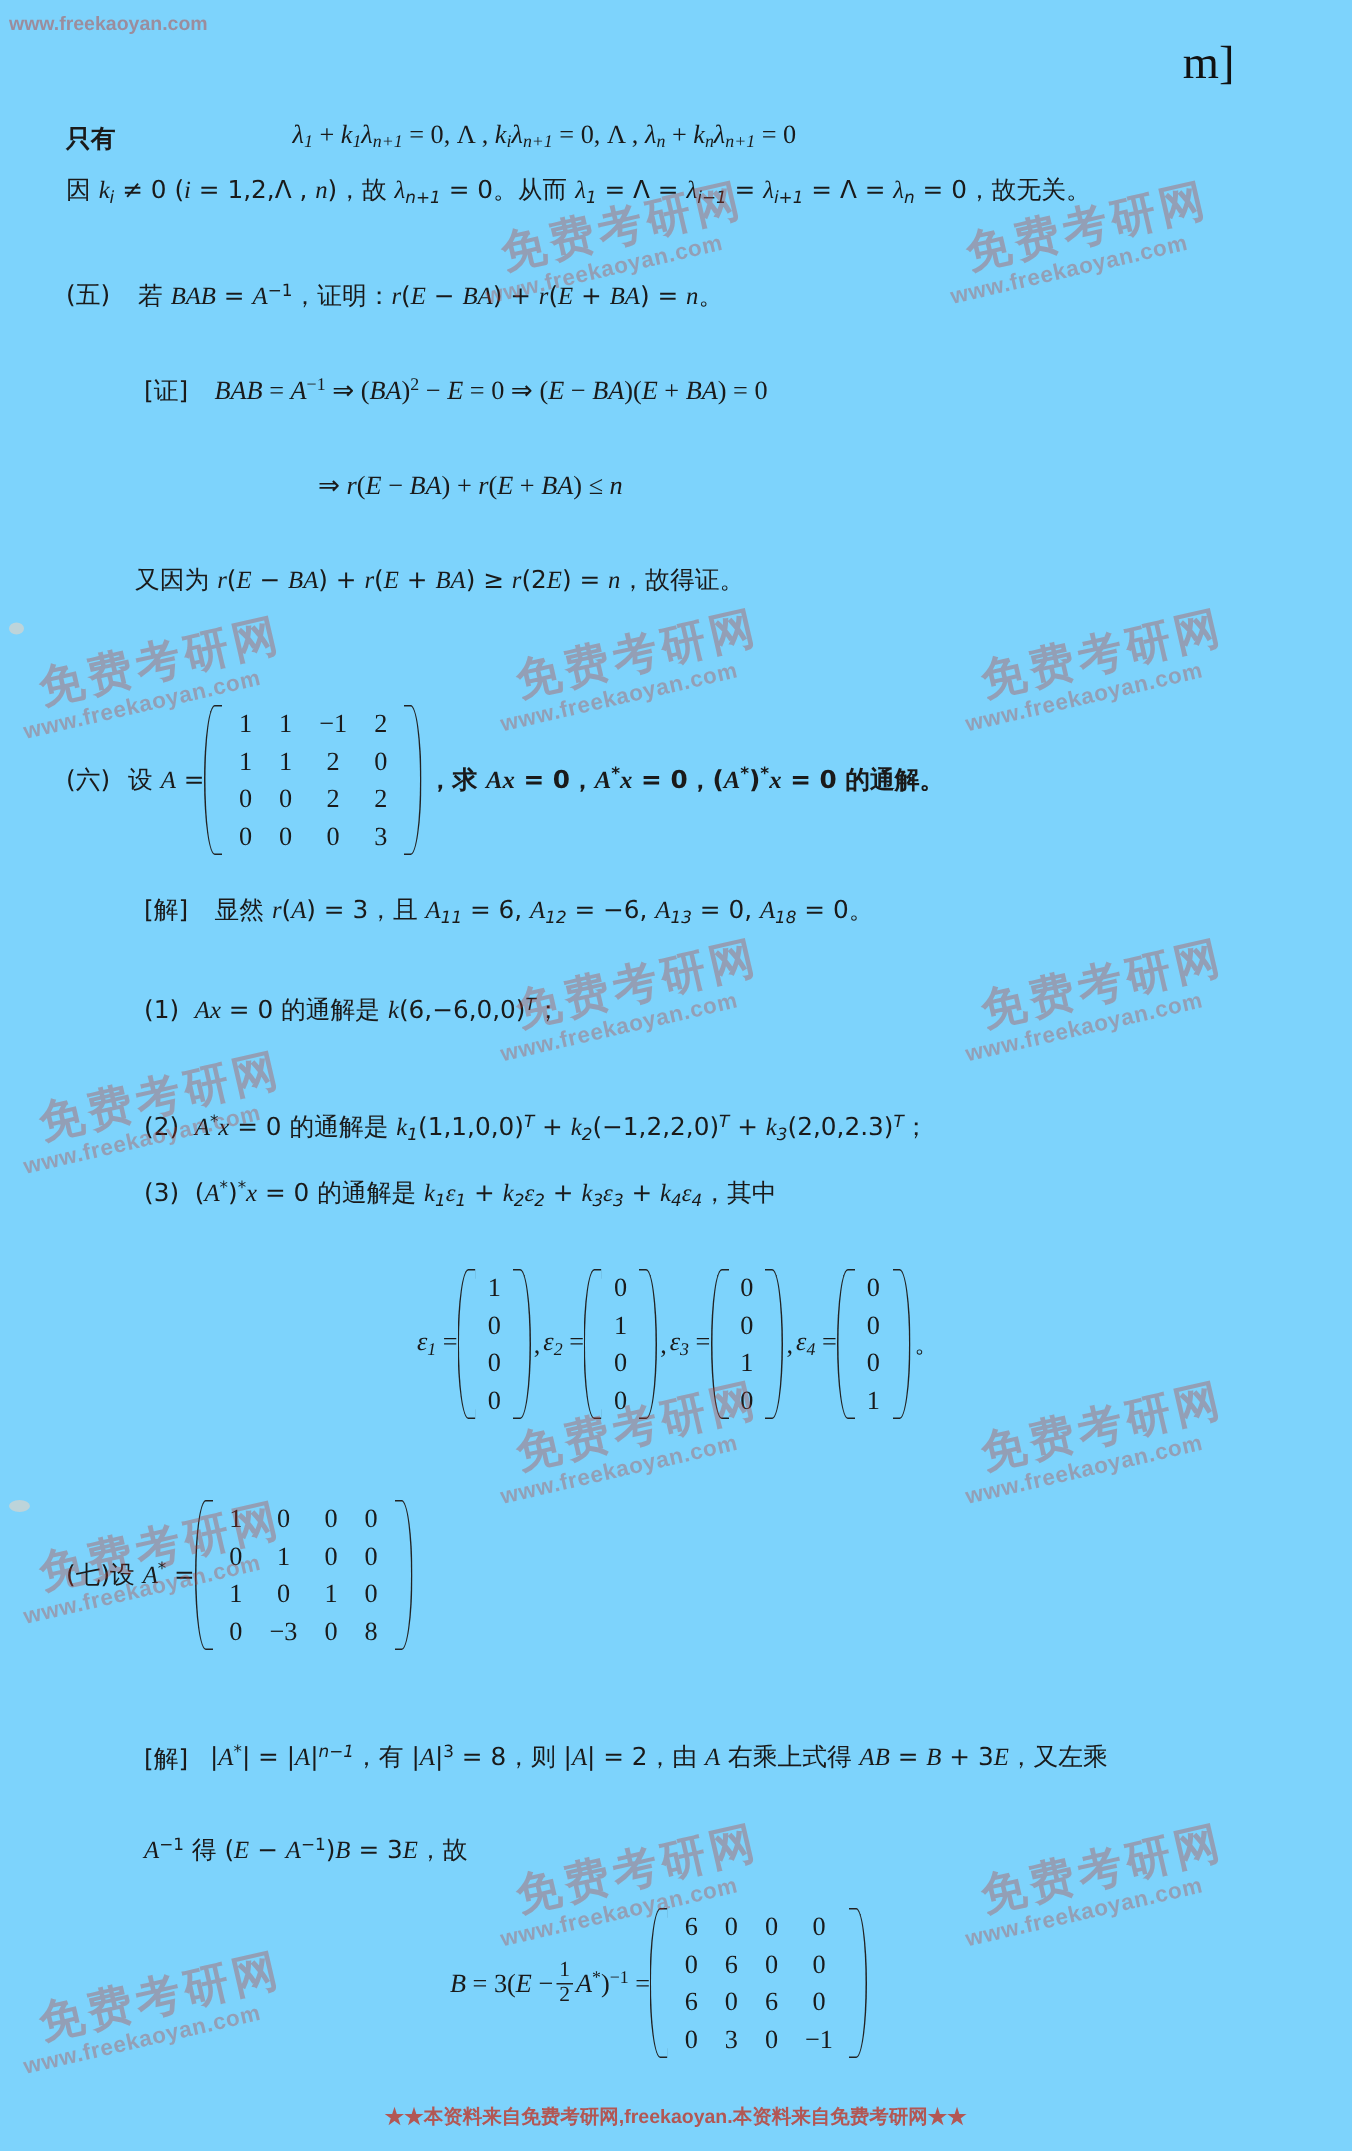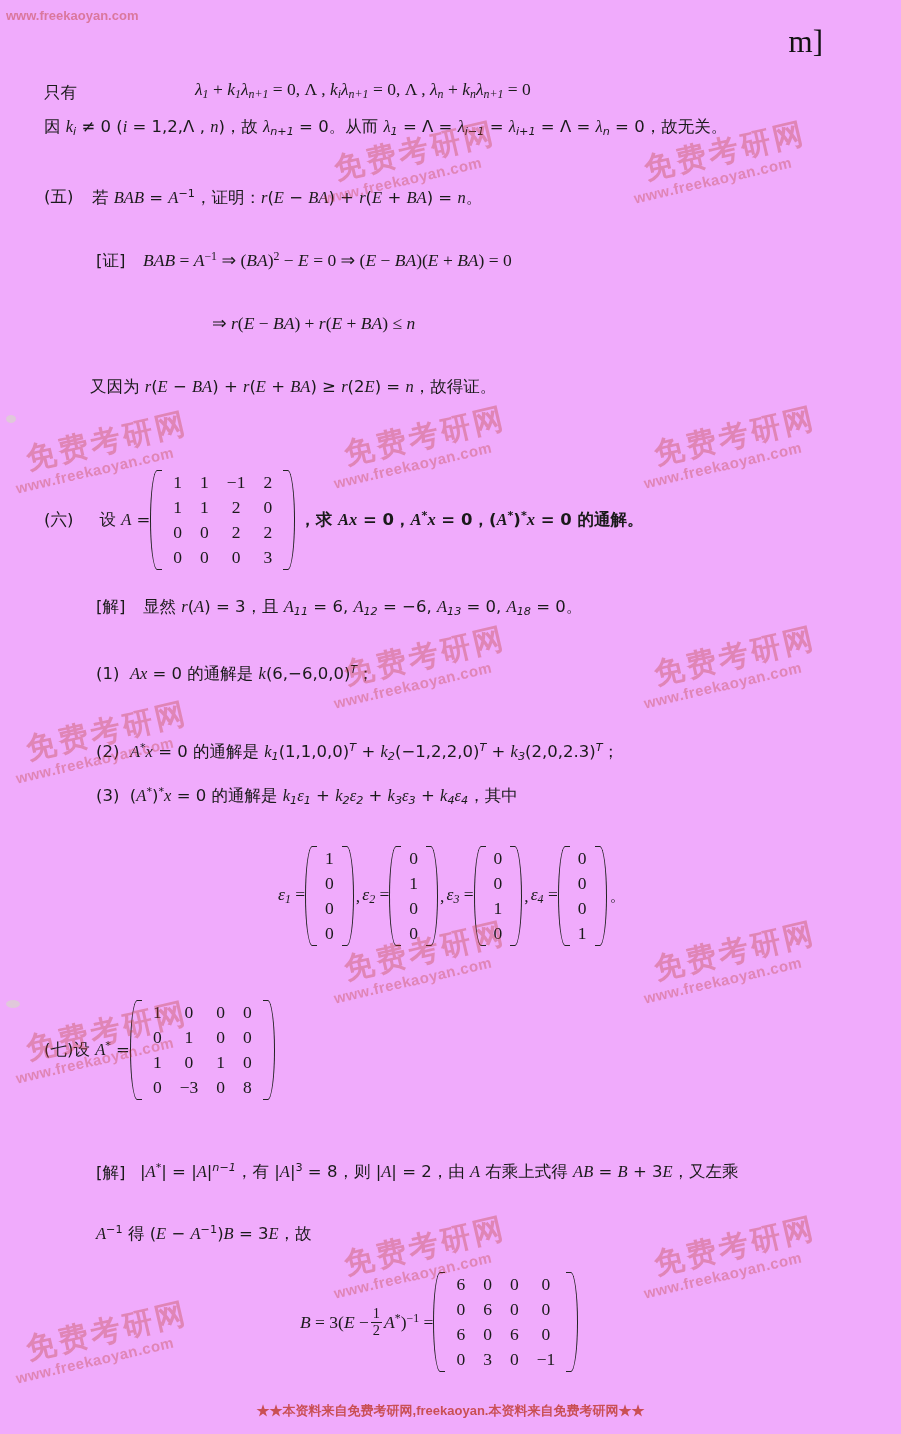--- a/index.html
+++ b/index.html
@@ -11,21 +11,21 @@
     width: 901px;
     height: 1434px;
     position: relative;
     overflow: hidden;
     font-family: "Liberation Serif", serif;
     color: #1a1a1a;
   }
   .page {
     position: absolute;
     inset: 0;
-    background: #f0abfc;
+    background: #7dd3fc;
   }
   
   .wm-layer {
     position: absolute;
     inset: 0;
     pointer-events: none;
     overflow: hidden;
     z-index: 5;
   }
   .wm {
@@ -200,21 +200,21 @@
     <span class="wm wm-url" style="left:14px; top:1370px; transform:rotate(-13deg);">www.freekaoyan.com</span>
   </div>
 
   <div class="smudge" style="left:6px; top:415px;"></div>
   <div class="smudge" style="left:6px; top:1000px; width:14px;"></div>
 
   <div class="content">
 
     <span class="corner-m">m]</span>
 
-    <div class="line cn" style="left:44px; top:82px;">只有</div>
+    <div class="line cn" style="left:44px; top:82px;font-weight:bold;">只有</div>
     <div class="line" style="left:195px; top:78px;">
       <i class="v">λ</i><span class="sub">1</span> + <i class="v">k</i><span class="sub">1</span><i class="v">λ</i><span class="sub">n+1</span> = 0, Λ , <i class="v">k</i><span class="sub">i</span><i class="v">λ</i><span class="sub">n+1</span> = 0, Λ , <i class="v">λ</i><span class="sub">n</span> + <i class="v">k</i><span class="sub">n</span><i class="v">λ</i><span class="sub">n+1</span> = 0
     </div>
 
     <div class="line cn" style="left:44px; top:116px;">
       因 <i class="v">k</i><span class="sub">i</span> ≠ 0 (<i class="v">i</i> = 1,2,Λ , <i class="v">n</i>)，故 <i class="v">λ</i><span class="sub">n+1</span> = 0。从而 <i class="v">λ</i><span class="sub">1</span> = Λ = <i class="v">λ</i><span class="sub">i−1</span> = <i class="v">λ</i><span class="sub">i+1</span> = Λ = <i class="v">λ</i><span class="sub">n</span> = 0，故无关。
     </div>
 
     <div class="line cn" style="left:44px; top:186px;">(五)</div>
     <div class="line cn" style="left:92px; top:186px;">
@@ -227,21 +227,21 @@
     </div>
     <div class="line" style="left:212px; top:312px;text-align:center;">
       ⇒ <i class="v">r</i>(<i class="v">E</i> − <i class="v">BA</i>) + <i class="v">r</i>(<i class="v">E</i> + <i class="v">BA</i>) ≤ <i class="v">n</i>
     </div>
     <div class="line cn" style="left:90px; top:376px;">
       又因为 <i class="v">r</i>(<i class="v">E</i> − <i class="v">BA</i>) + <i class="v">r</i>(<i class="v">E</i> + <i class="v">BA</i>) ≥ <i class="v">r</i>(2<i class="v">E</i>) = <i class="v">n</i>，故得证。
     </div>
 
     <div class="eqrow" style="left:44px; top:470px;">
       <span class="cn">(六)</span>
-      <span class="cn" style="margin-left:26px;">设 <i class="v">A</i> =</span>
+      <span class="cn" style="margin-left:12px;">设 <i class="v">A</i> =</span>
       <span class="mat">
         <table>
           <tbody>
               <tr>
                 <td>1</td>
                 <td>1</td>
                 <td>−1</td>
                 <td>2</td>
               </tr>
           <tr>

